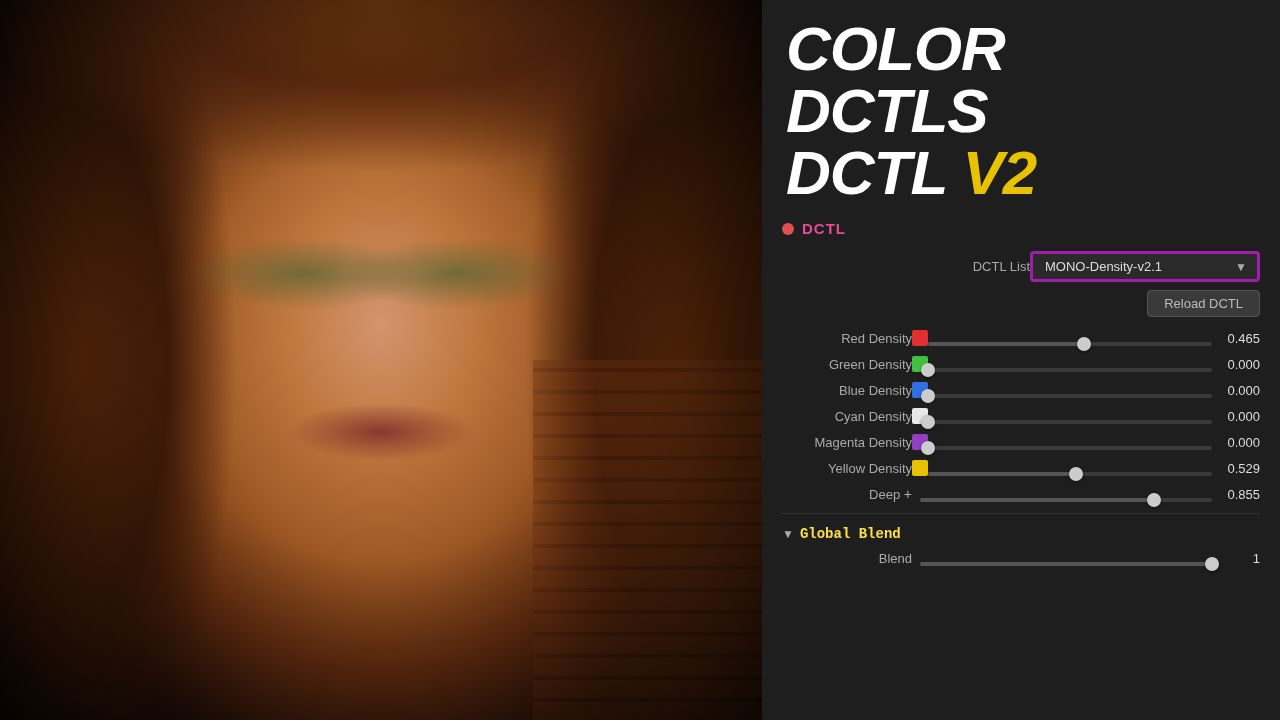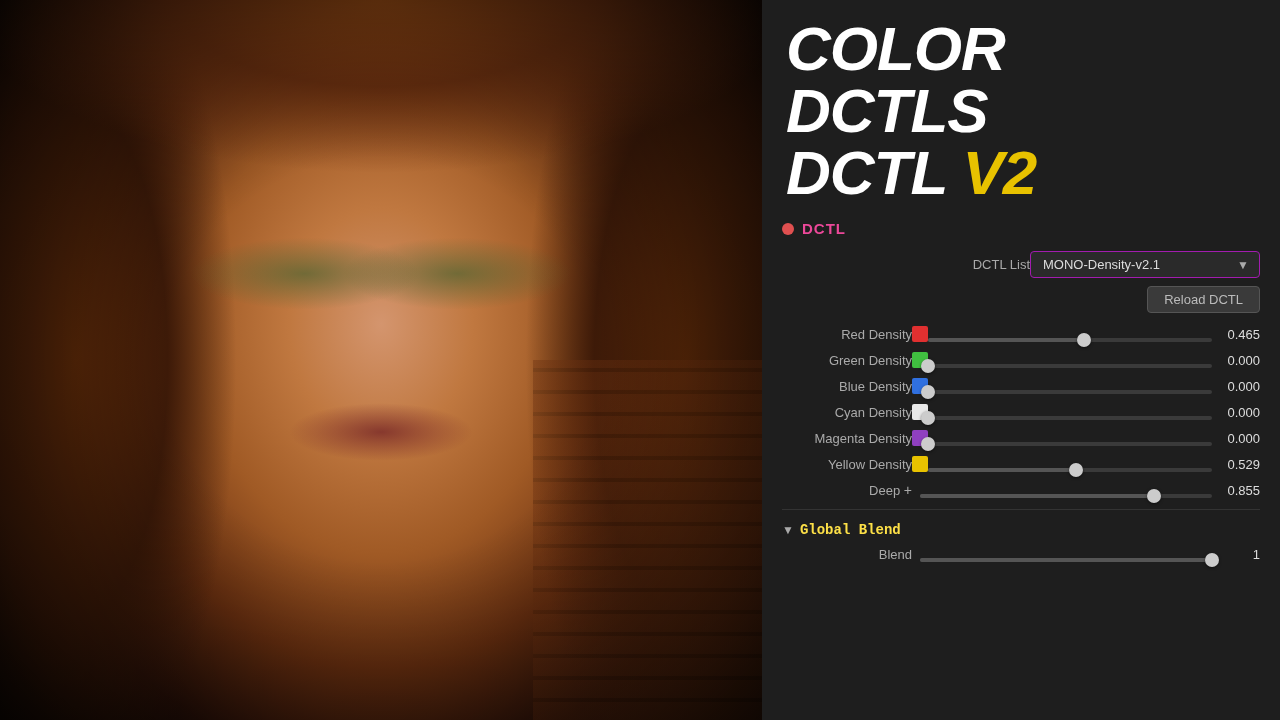--- a/index.html
+++ b/index.html
@@ -183,21 +183,21 @@
       padding: 4px 0 8px 0;
     }
 
     .dctl-list-label {
       color: #aaaaaa;
       font-size: 13px;
     }
 
     .dctl-dropdown {
       background: #2a2a2a;
-      border: 1px solid #a21caf;
+      border: 3px solid #a21caf;
       border-radius: 4px;
       color: #dddddd;
       font-size: 13px;
       padding: 5px 10px 5px 12px;
       display: flex;
       align-items: center;
       gap: 8px;
       width: 230px;
       cursor: pointer;
     }

